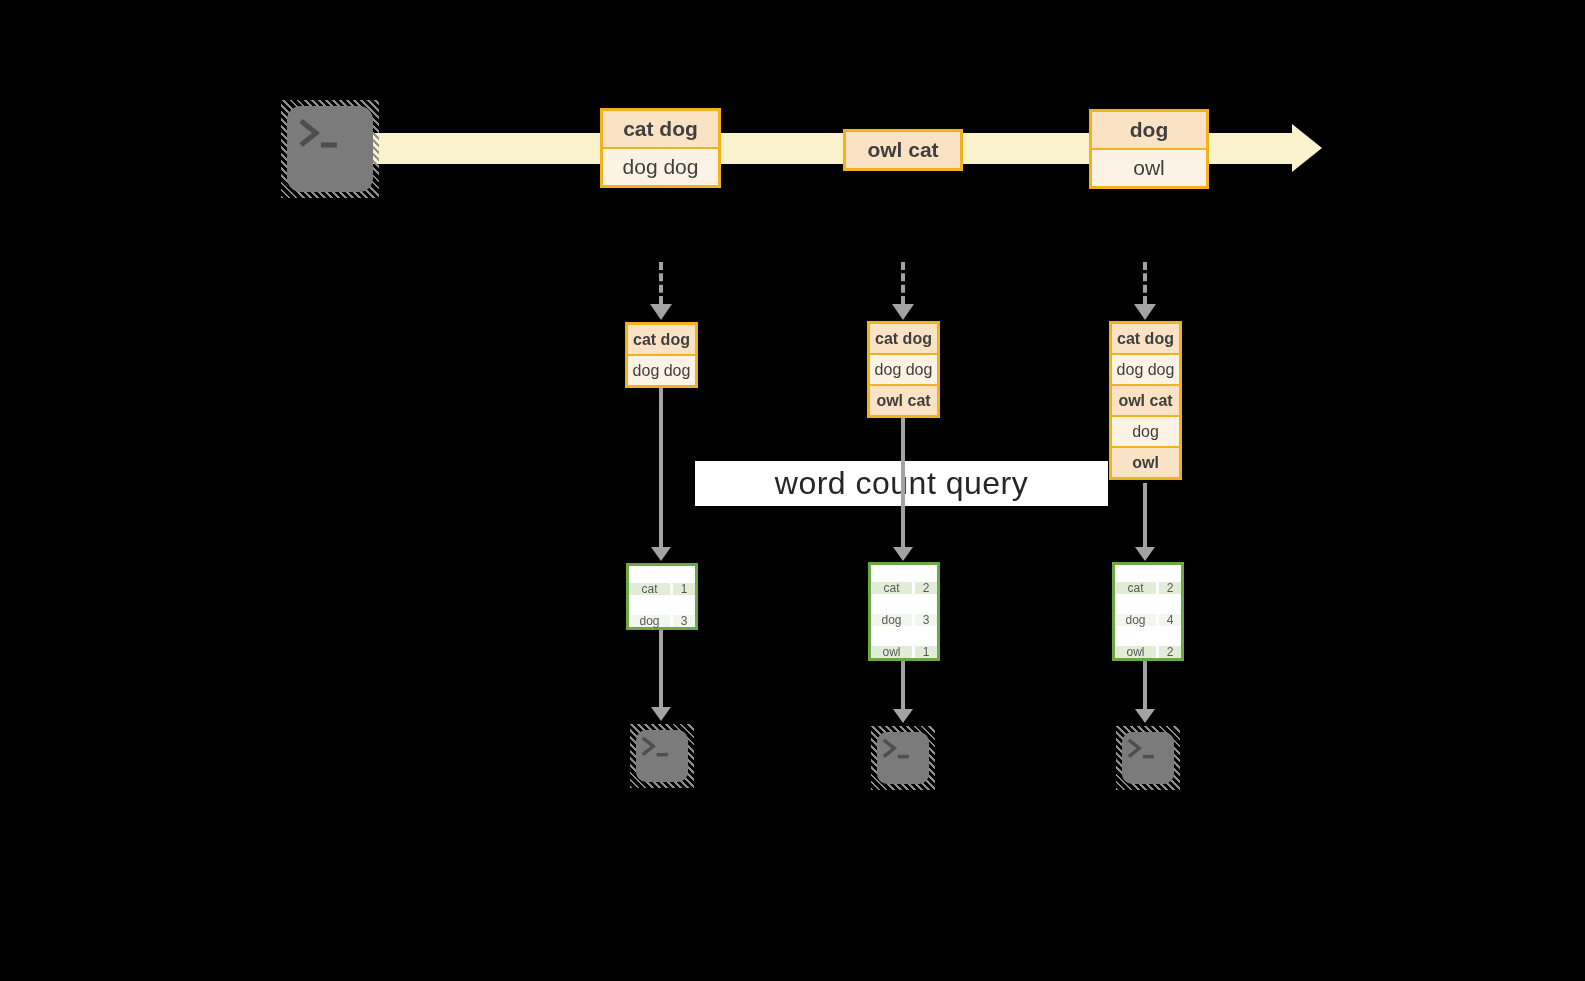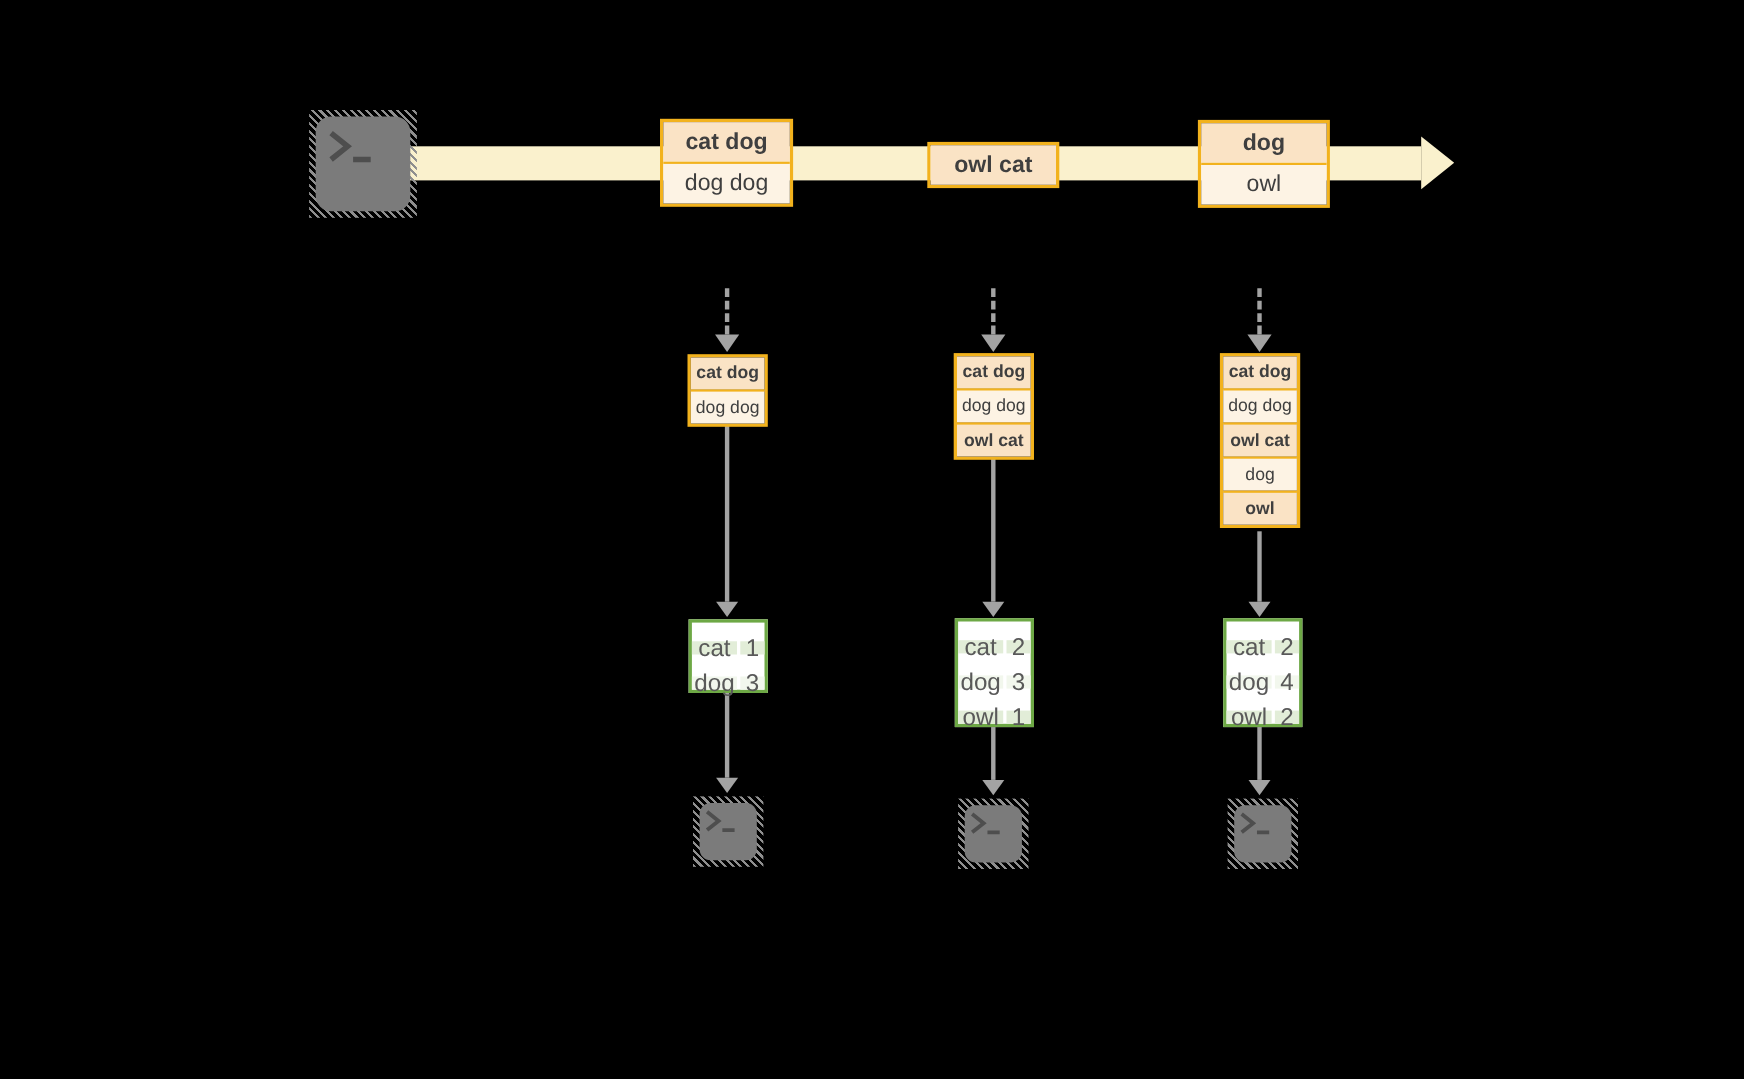--- a/index.html
+++ b/index.html
@@ -38,21 +38,21 @@
     border-left:10px solid transparent;border-right:10px solid transparent;
     border-top:14px solid var(--arrow-gray);}
   .head-down.big{border-left-width:11px;border-right-width:11px;border-top-width:16px;}
   
   .band{position:absolute;left:695px;top:461px;width:413px;height:45px;background:var(--band-bg);
     display:flex;align-items:center;justify-content:center;z-index:4;}
   .band span{font-size:32px;color:var(--query-text);letter-spacing:.5px;}
   
   .gtable{position:absolute;border:3px solid var(--green);background:#fff;
     display:grid;grid-template-columns:41px 22px;grid-auto-rows:29px;gap:3px;z-index:6;}
-  .gcell{display:flex;align-items:center;justify-content:center;font-size:22px;color:var(--table-text);margin-top:17px;}
+  .gcell{display:flex;align-items:center;justify-content:center;font-size:12px;color:var(--table-text);margin-top:17px;}
   .g-dark{background:var(--green-cell);}
   .g-light{background:var(--green-cell-light);}
 </style>
 </head>
 <body>
 
 <div id="stage">
 
   <div class="stream-shaft"></div>
   <div class="stream-head"></div>
@@ -94,20 +94,23 @@
     <div class="stack-row f-peach">owl cat</div>
   </div>
   <div class="stack" style="left:1109px;top:321px;width:67px;">
     <div class="stack-row f-peach">cat dog</div>
     <div class="stack-row f-cream">dog dog</div>
     <div class="stack-row f-peach">owl cat</div>
     <div class="stack-row f-cream">dog</div>
     <div class="stack-row f-peach">owl</div>
   </div>
 
+  <div class="band">
+    <span>word count query</span>
+  </div>
 
   <div class="vline" style="left:659px;top:387px;height:160px;"></div>
   <div class="head-down" style="left:651px;top:547px;"></div>
   <div class="vline" style="left:901px;top:416px;height:131px;"></div>
   <div class="head-down" style="left:893px;top:547px;"></div>
   <div class="vline" style="left:1143px;top:483px;height:64px;"></div>
   <div class="head-down" style="left:1135px;top:547px;"></div>
 
   <div class="gtable" style="left:626px;top:563px;">
     <div class="gcell g-dark">cat</div>

